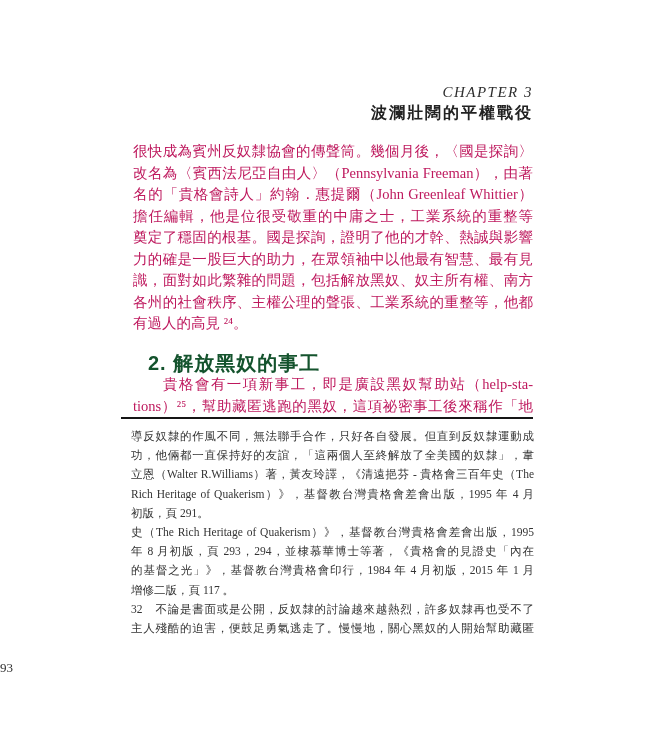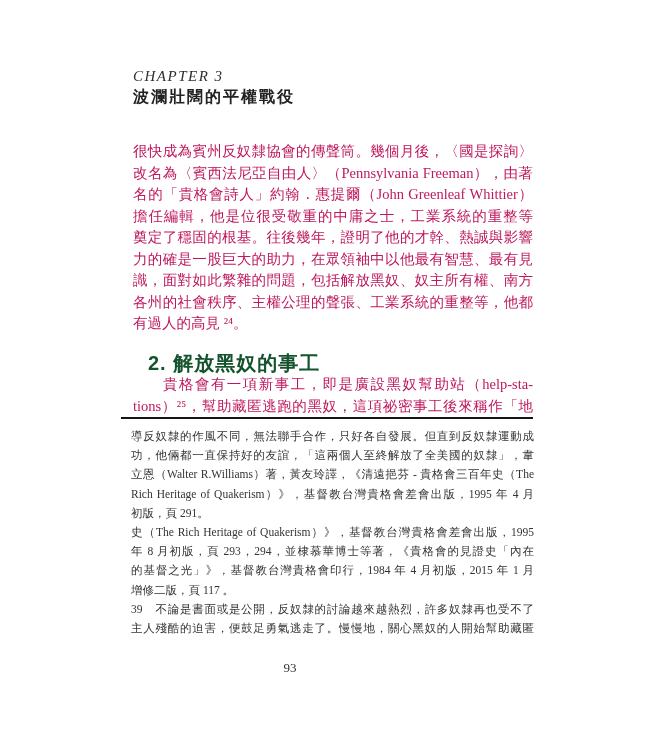--- a/index.html
+++ b/index.html
@@ -6,21 +6,21 @@
   body{
     width:650px;height:750px;
     background:#ffffff;
     font-family:"Liberation Serif","DejaVu Serif",serif;
     color:#2b2b2b;
     overflow:hidden;
   }
   .page{position:relative;width:650px;height:750px;background:#fff;}
 
   
-  .header{position:absolute;left:133px;top:66px;width:400px;}
+  .header{position:absolute;left:133px;top:82px;width:400px;text-align:right;}
   .chapter-label{
     font-style:italic;
     font-size:15px;
     letter-spacing:1.5px;
     color:#2e2e2e;
     line-height:20px;
   }
   .chapter-title{
     font-size:16px;
     font-weight:600;
@@ -73,41 +73,40 @@
     text-align-last:justify;
     text-justify:inter-character;
     white-space:nowrap;
     color:#333;
   }
   .fl.short{text-align-last:left;white-space:normal;}
 
   
   .page-number{
     position:absolute;left:0;top:660px;width:580px;
-    text-align:center;
     font-size:13px;
     color:#2e2e2e;
   }
 </style>
 </head>
 <body>
 
 <div class="page">
 
   <div class="header">
     <div class="chapter-label">CHAPTER 3</div>
     <div class="chapter-title">波瀾壯闊的平權戰役</div>
   </div>
 
   <div class="body-text">
     <div class="bl">很快成為賓州反奴隸協會的傳聲筒。幾個月後，〈國是探詢〉</div>
     <div class="bl">改名為〈賓西法尼亞自由人〉（Pennsylvania Freeman），由著</div>
     <div class="bl">名的「貴格會詩人」約翰．惠提爾（John Greenleaf Whittier）</div>
     <div class="bl">擔任編輯，他是位很受敬重的中庸之士，工業系統的重整等</div>
-    <div class="bl">奠定了穩固的根基。往後幾年，證明了他的才幹、熱誠與影響</div>
+    <div class="bl">奠定了穩固的根基。國是探詢，證明了他的才幹、熱誠與影響</div>
     <div class="bl">力的確是一股巨大的助力，在眾領袖中以他最有智慧、最有見</div>
     <div class="bl">識，面對如此繁雜的問題，包括解放黑奴、奴主所有權、南方</div>
     <div class="bl">各州的社會秩序、主權公理的聲張、工業系統的重整等，他都</div>
     <div class="bl short">有過人的高見 ²⁴。</div>
   </div>
 
   <div class="section-heading">2. 解放黑奴的事工</div>
 
   <div class="para2">
     <div class="bl indent">貴格會有一項新事工，即是廣設黑奴幫助站（help-sta-</div>
@@ -119,19 +118,19 @@
   <div class="footnotes">
     <div class="fl">導反奴隸的作風不同，無法聯手合作，只好各自發展。但直到反奴隸運動成</div>
     <div class="fl">功，他倆都一直保持好的友誼，「這兩個人至終解放了全美國的奴隸」，韋</div>
     <div class="fl">立恩（Walter R.Williams）著，黃友玲譯，《清遠挹芬 - 貴格會三百年史（The</div>
     <div class="fl">Rich Heritage of Quakerism）》，基督教台灣貴格會差會出版，1995 年 4 月</div>
     <div class="fl short">初版，頁 291。</div>
     <div class="fl">史（The Rich Heritage of Quakerism）》，基督教台灣貴格會差會出版，1995</div>
     <div class="fl">年 8 月初版，頁 293，294，並棣慕華博士等著，《貴格會的見證史「內在</div>
     <div class="fl">的基督之光」》，基督教台灣貴格會印行，1984 年 4 月初版，2015 年 1 月</div>
     <div class="fl short">增修二版，頁 117 。</div>
-    <div class="fl">39　不論是書面或是公開，反奴隸的討論越來越熱烈，許多奴隸再也受不了</div>
+    <div class="fl">32　不論是書面或是公開，反奴隸的討論越來越熱烈，許多奴隸再也受不了</div>
     <div class="fl">主人殘酷的迫害，便鼓足勇氣逃走了。慢慢地，關心黑奴的人開始幫助藏匿</div>
   </div>
 
   <div class="page-number">93</div>
 
 </div>
 
 </body></html>

